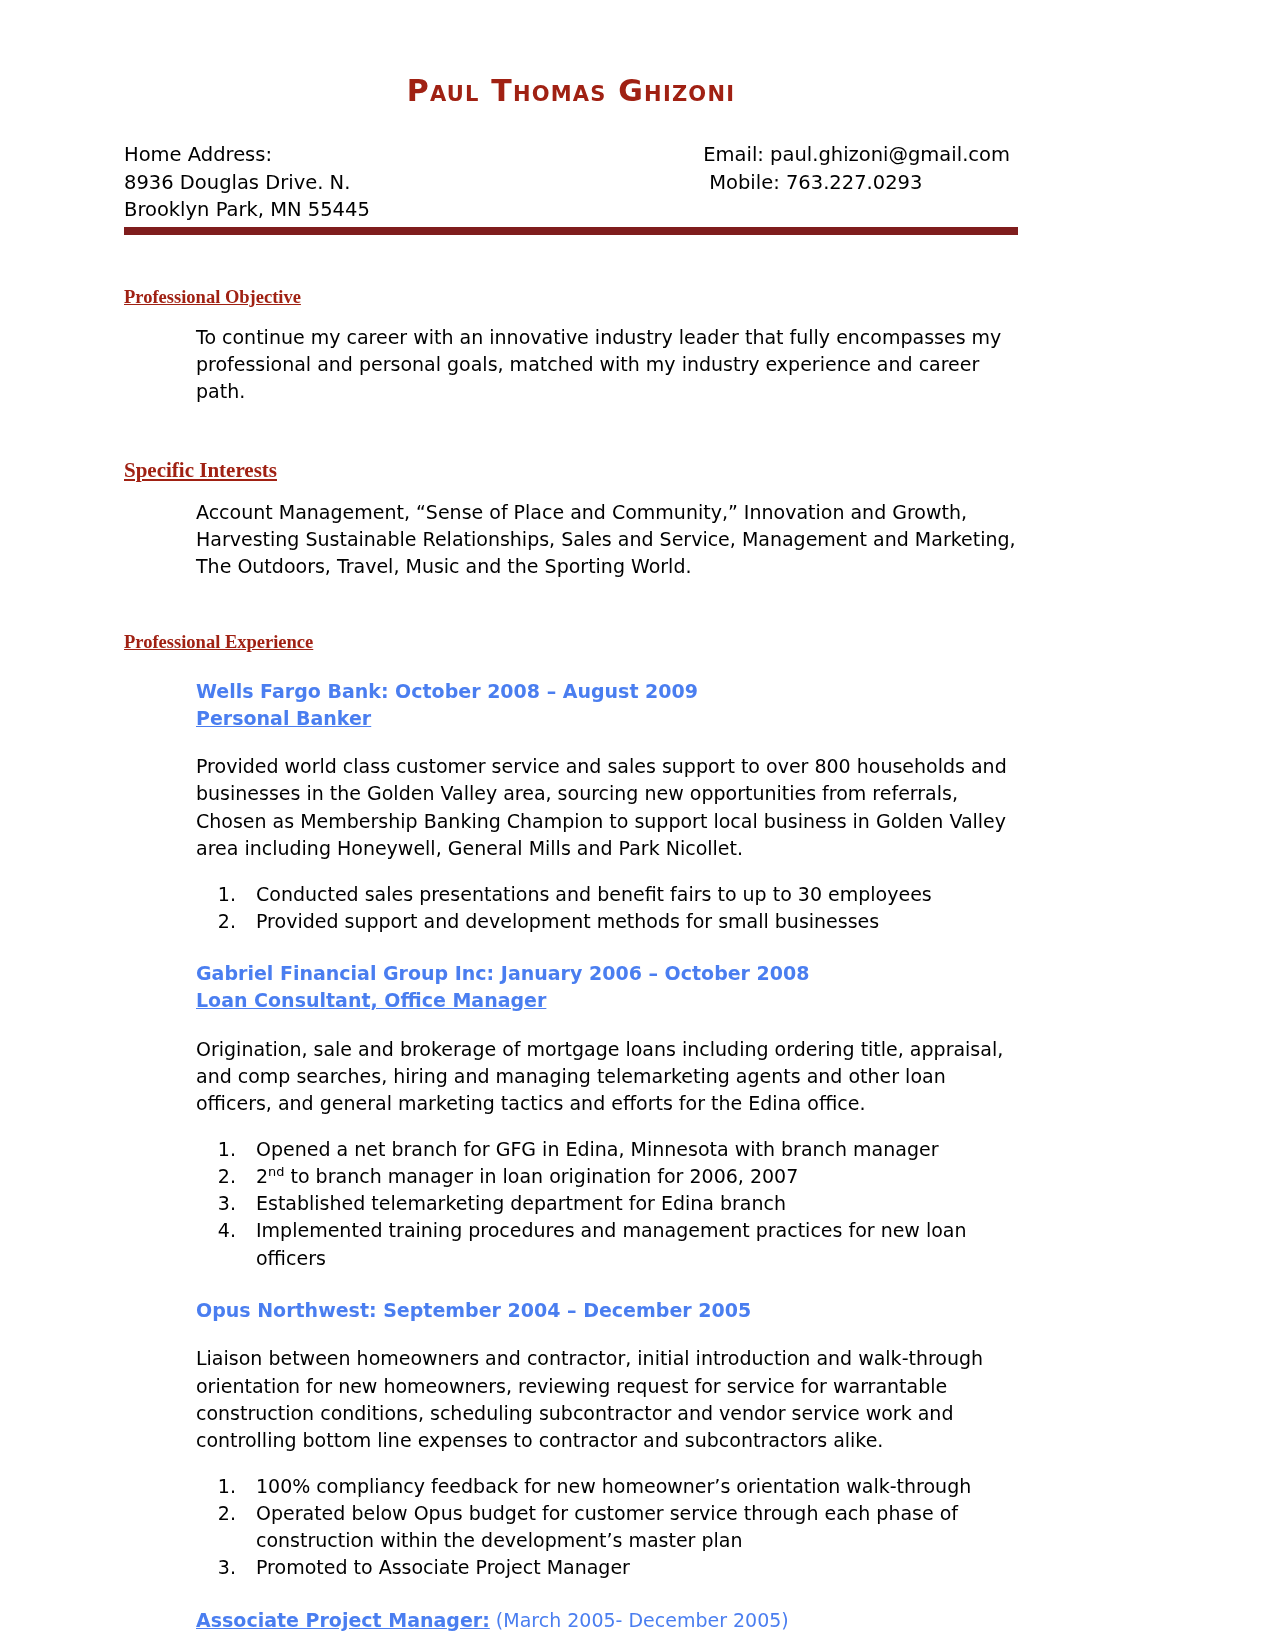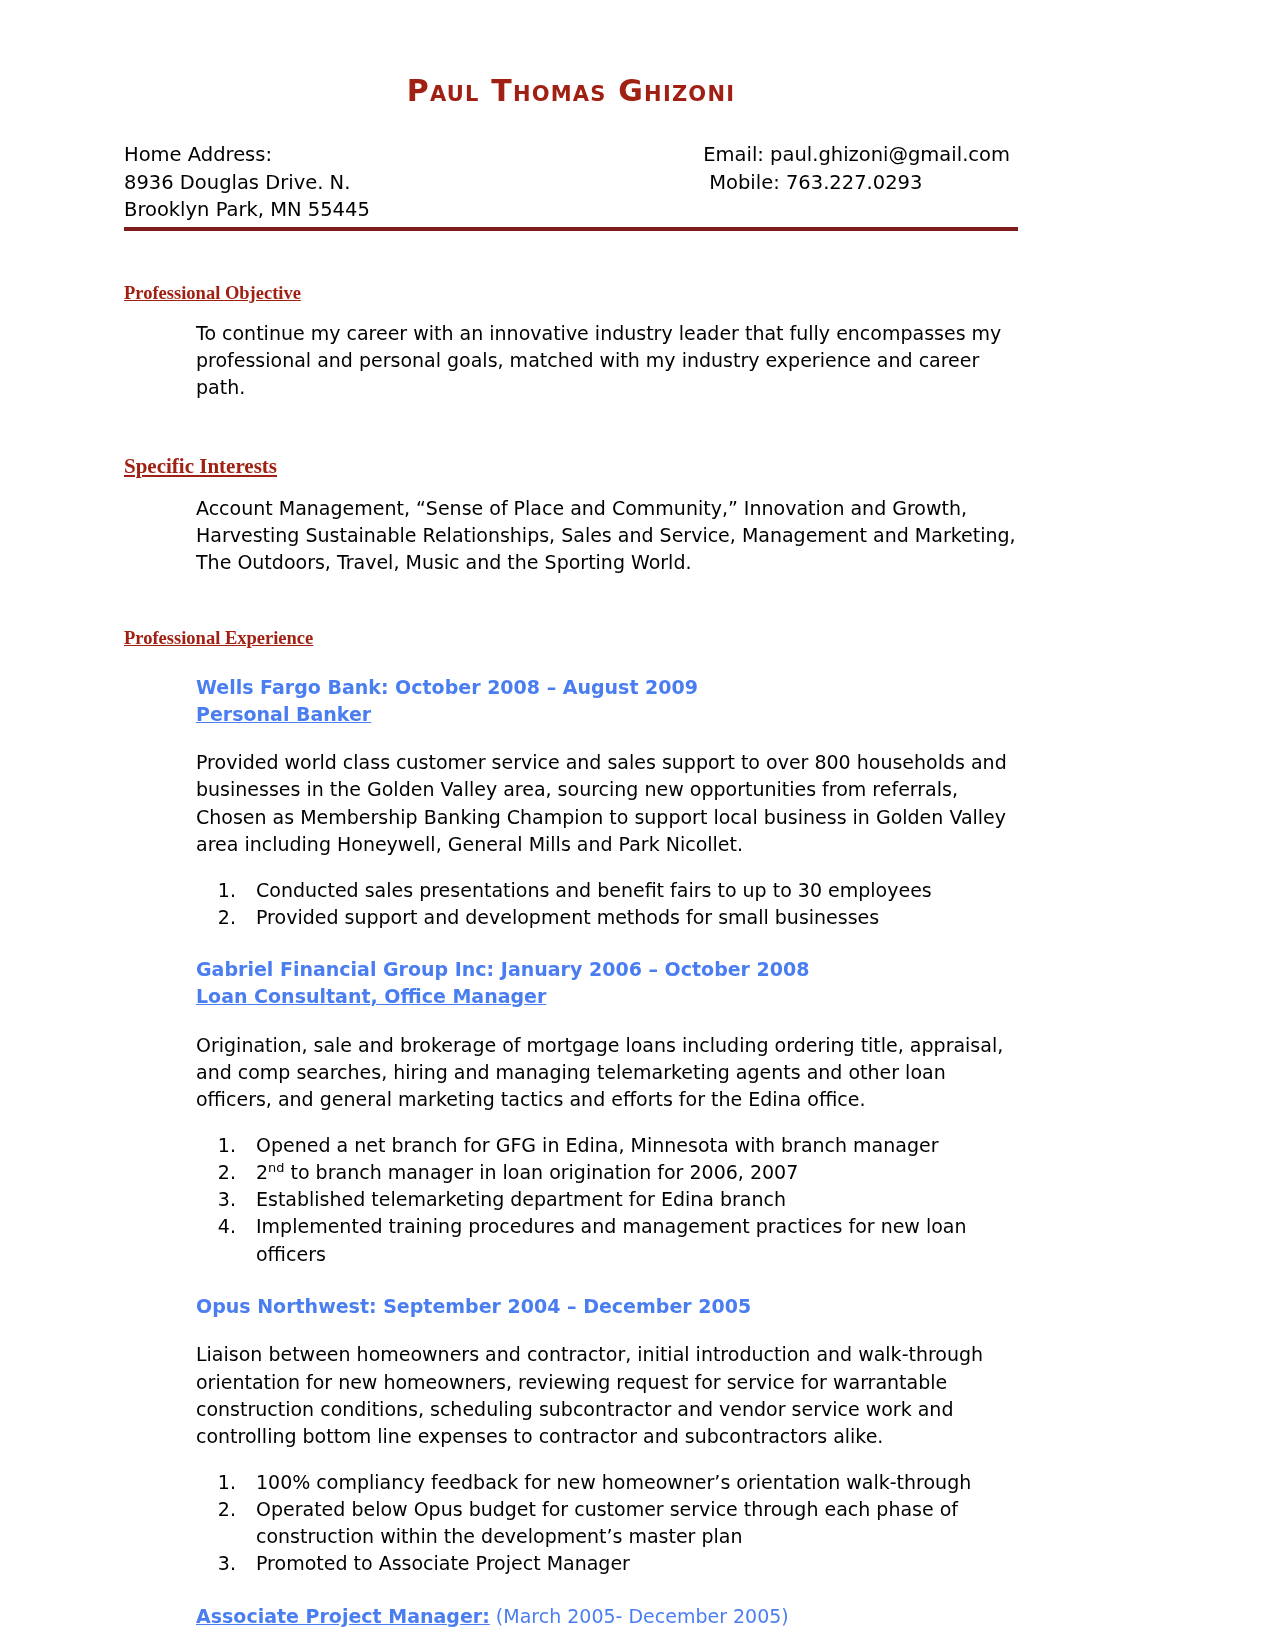--- a/index.html
+++ b/index.html
@@ -31,21 +31,21 @@
     letter-spacing: 1.2px;
     margin: 18px 0 0 0;
     line-height: 1.1;
   }
 
   .contact-block {
     display: flex;
     justify-content: space-between;
     align-items: flex-start;
     margin-top: 34px;
-    border-bottom: 4px solid #7f1d1d;
+    border-bottom: 8px solid #7f1d1d;
     padding-bottom: 3px;
   }
   .contact-col {
     font-size: 19.5px;
     line-height: 1.42;
   }
   .contact-col.right {
     text-align: left;
     padding-right: 8px;
   }

